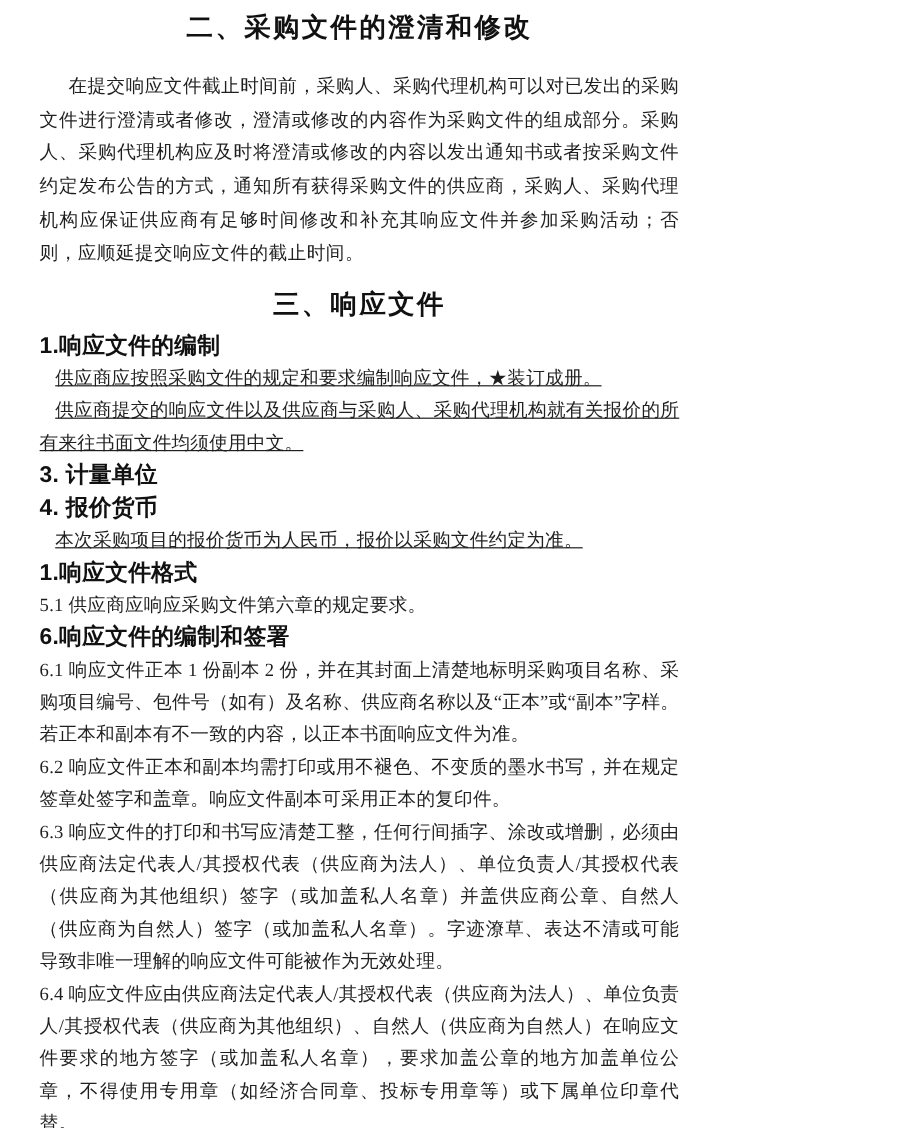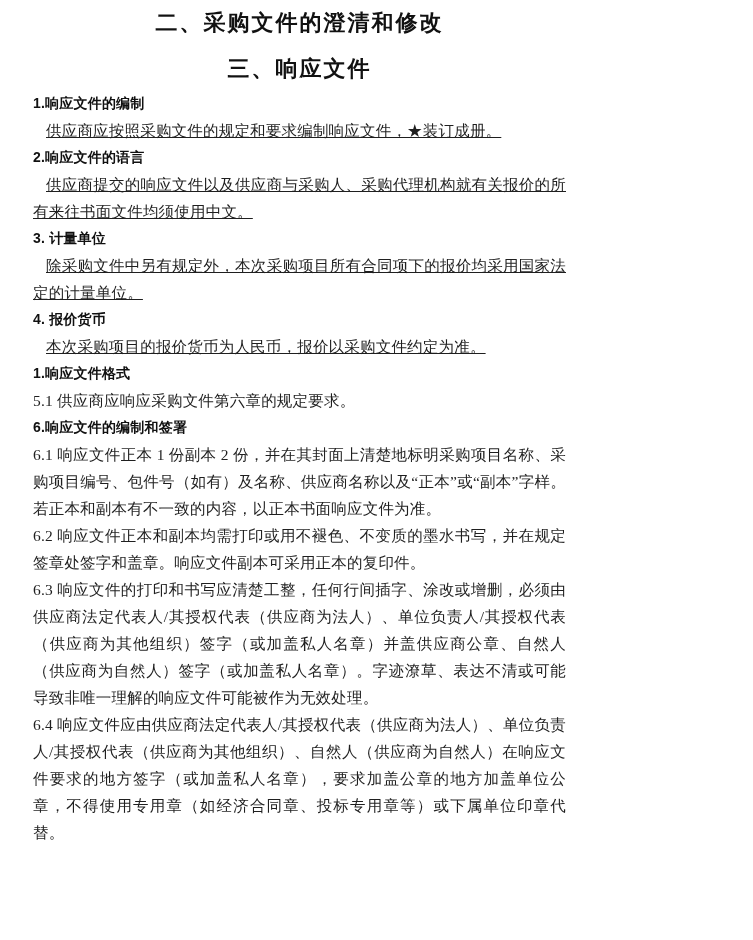--- a/index.html
+++ b/index.html
@@ -39,48 +39,47 @@
   }
   .block {
     margin: 0;
     line-height: 27px;
     text-align: justify;
     letter-spacing: 0.2px;
   }
   .h {
     font-family: "Liberation Sans", sans-serif;
     font-weight: bold;
-    font-size: 14px;
+    font-size: 19px;
     text-align: left;
     color: #111111;
   }
   .p1 { text-indent: 13px; text-decoration: underline; }
   .p0 { text-indent: 0; }
 </style>
 </head>
 <body>
 
 <div class="page">
 
   <h1 class="sec-title sec2-title">二、采购文件的澄清和修改</h1>
 
+  <p class="intro">在提交响应文件截止时间前，采购人、采购代理机构可以对已发出的采购文件进行澄清或者修改，澄清或修改的内容作为采购文件的组成部分。采购人、采购代理机构应及时将澄清或修改的内容以发出通知书或者按采购文件约定发布公告的方式，通知所有获得采购文件的供应商，采购人、采购代理机构应保证供应商有足够时间修改和补充其响应文件并参加采购活动；否则，应顺延提交响应文件的截止时间。</p>
 
   <h1 class="sec-title sec3-title">三、响应文件</h1>
 
   <p class="block h">1.响应文件的编制</p>
 
   <p class="block p1">供应商应按照采购文件的规定和要求编制响应文件，★装订成册。</p>
 
-  <p class="block h">2.响应文件的语言</p>
 
   <p class="block p1">供应商提交的响应文件以及供应商与采购人、采购代理机构就有关报价的所有来往书面文件均须使用中文。</p>
 
   <p class="block h">3. 计量单位</p>
 
-  <p class="block p1">除采购文件中另有规定外，本次采购项目所有合同项下的报价均采用国家法定的计量单位。</p>
 
   <p class="block h">4. 报价货币</p>
 
   <p class="block p1">本次采购项目的报价货币为人民币，报价以采购文件约定为准。</p>
 
   <p class="block h">1.响应文件格式</p>
 
   <p class="block p0">5.1 供应商应响应采购文件第六章的规定要求。</p>
 
 

